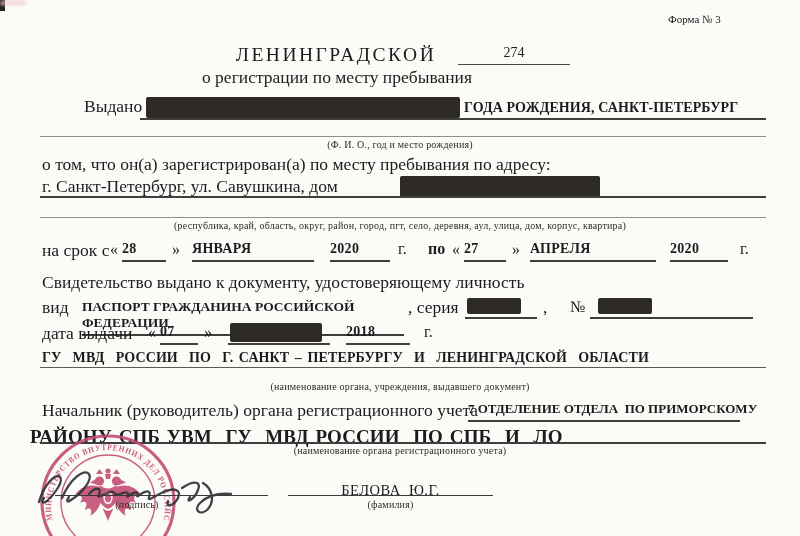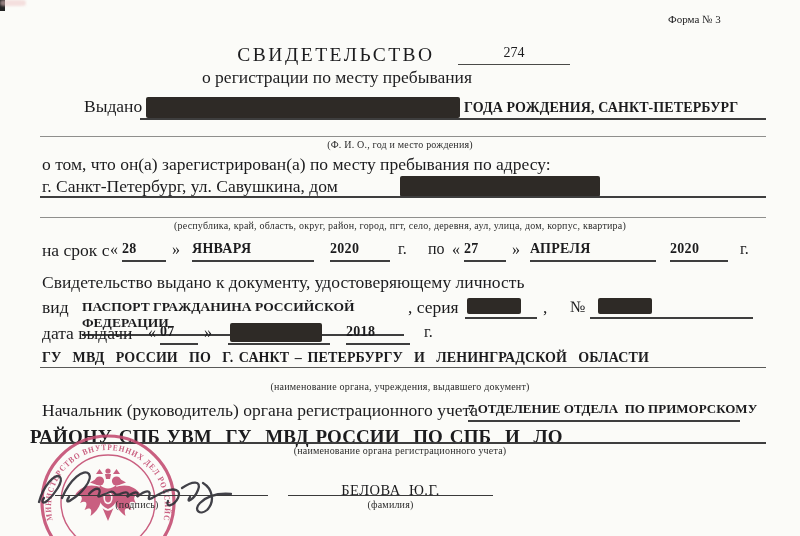--- a/index.html
+++ b/index.html
@@ -35,21 +35,21 @@
 </head>
 <body>
 
 <div class="page">
 
   <div class="scan-mark" style="left:0;top:4;width:5px;height:11px;"></div>
   <div class="scan-mark" style="left:0;top:38;width:4px;height:9px;"></div>
   <div class="smudge" style="left:0;top:189;width:26px;height:6px;"></div>
 
   <div class="abs" style="top:13px;left:668px;font-size:11px;">Форма № 3</div>
-  <div class="title-main">СВИДЕТЕЛЬСТВО</div>
+  <div class="title-main">ЛЕНИНГРАДСКОЙ</div>
   <div class="title-num">274</div>
   <div class="title-sub">о регистрации по месту пребывания</div>
 
   <div class="abs t17" style="top:96px;left:84px;">Выдано</div>
   <div class="bar" style="left:146px;top:97px;width:314px;height:21px;"></div>
   <div class="abs boldline" style="top:100px;left:464px;">ГОДА РОЖДЕНИЯ, САНКТ-ПЕТЕРБУРГ</div>
   <div class="hline" style="left:140px;top:118px;width:626px;"></div>
 
   <div class="hline thin" style="left:40px;top:136px;width:726px;"></div>
   <div class="cap" style="top:139px;left:0;width:800px;">(Ф. И. О., год и место рождения)</div>
@@ -62,21 +62,21 @@
   <div class="hline thin" style="left:40px;top:217px;width:726px;"></div>
   <div class="cap" style="top:220px;left:0;width:800px;">(республика, край, область, округ, район, город, пгт, село, деревня, аул, улица, дом, корпус, квартира)</div>
 
   <div class="abs t17" style="top:240px;left:42px;">на срок с</div>
   <div class="abs qm" style="top:241px;left:110px;">«</div>
   <div class="fieldAbs" style="top:241px;left:122px;width:44px;">28</div>
   <div class="abs qm" style="top:241px;left:172px;">»</div>
   <div class="fieldAbs" style="top:241px;left:192px;width:122px;">ЯНВАРЯ</div>
   <div class="fieldAbs" style="top:241px;left:330px;width:60px;">2020</div>
   <div class="abs t16" style="top:240px;left:398px;">г.</div>
-  <div class="abs t16" style="top:240px;left:428px;">по</div>
+  <div class="abs t16" style="top:240px;left:428px;font-weight:bold;">по</div>
   <div class="abs qm" style="top:241px;left:452px;">«</div>
   <div class="fieldAbs" style="top:241px;left:464px;width:42px;">27</div>
   <div class="abs qm" style="top:241px;left:512px;">»</div>
   <div class="fieldAbs" style="top:241px;left:530px;width:126px;">АПРЕЛЯ</div>
   <div class="fieldAbs" style="top:241px;left:670px;width:58px;">2020</div>
   <div class="abs t16" style="top:240px;left:740px;">г.</div>
 
   <div class="abs t17" style="top:272px;left:42px;">Свидетельство выдано к документу, удостоверяющему личность</div>
 
   <div class="abs t17" style="top:297px;left:42px;">вид</div>

